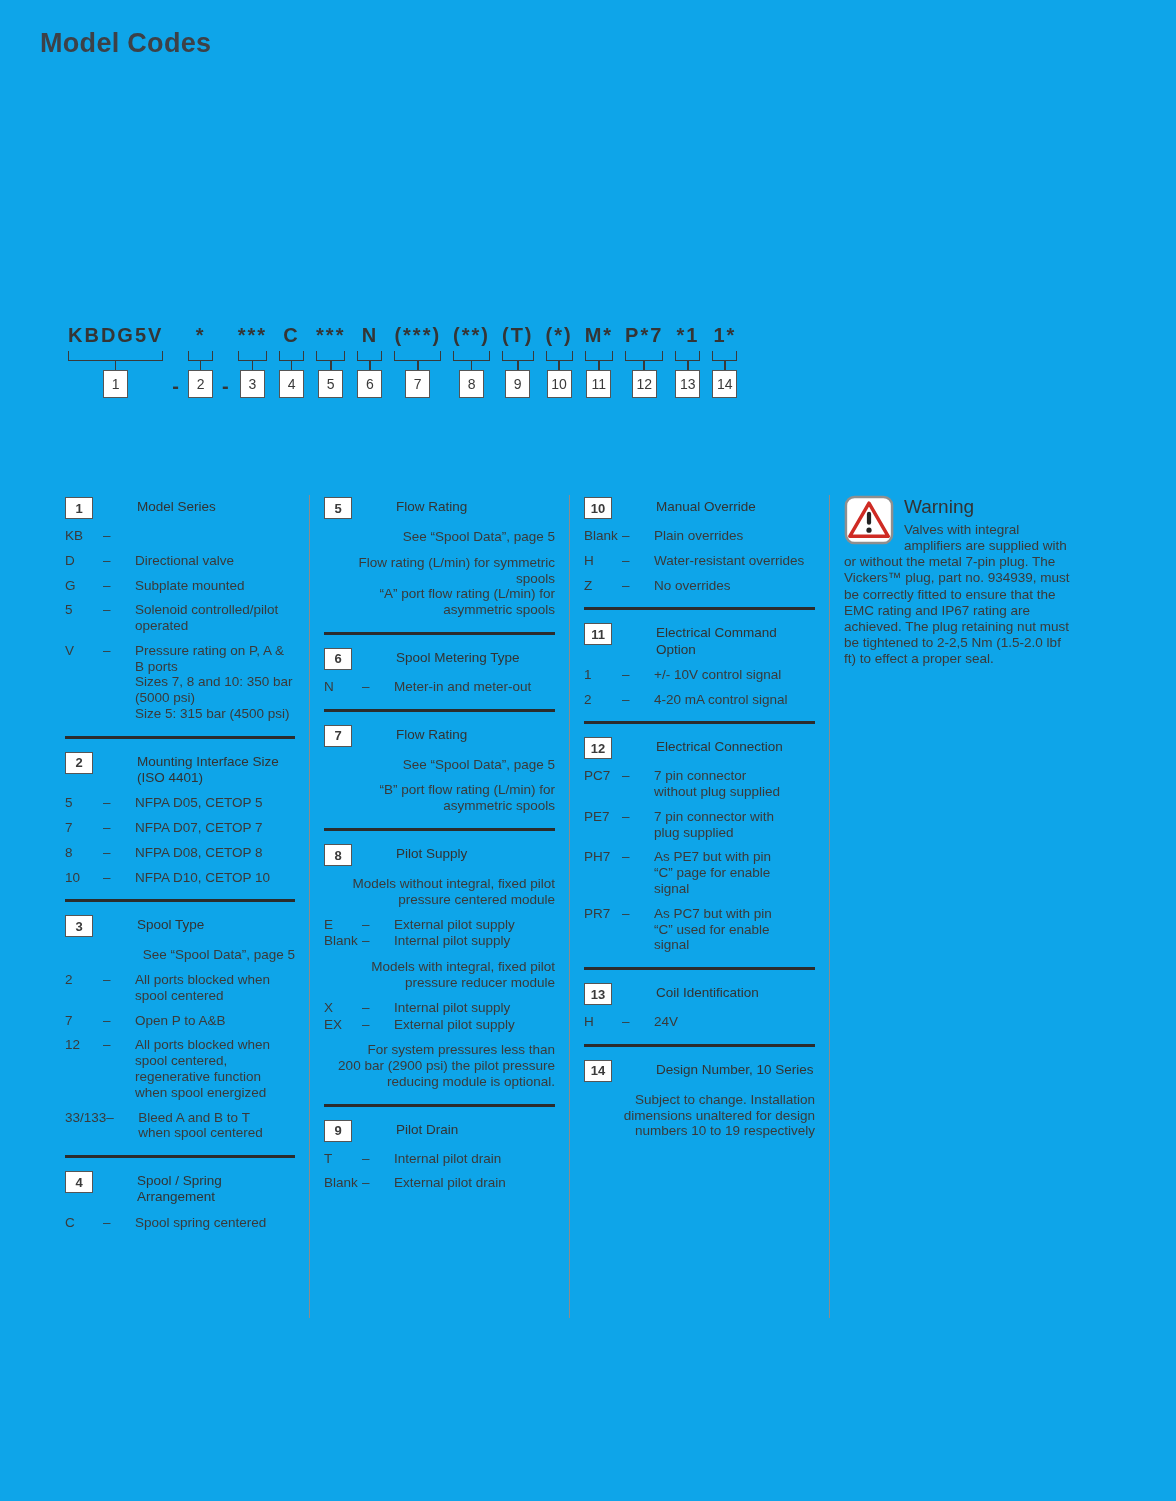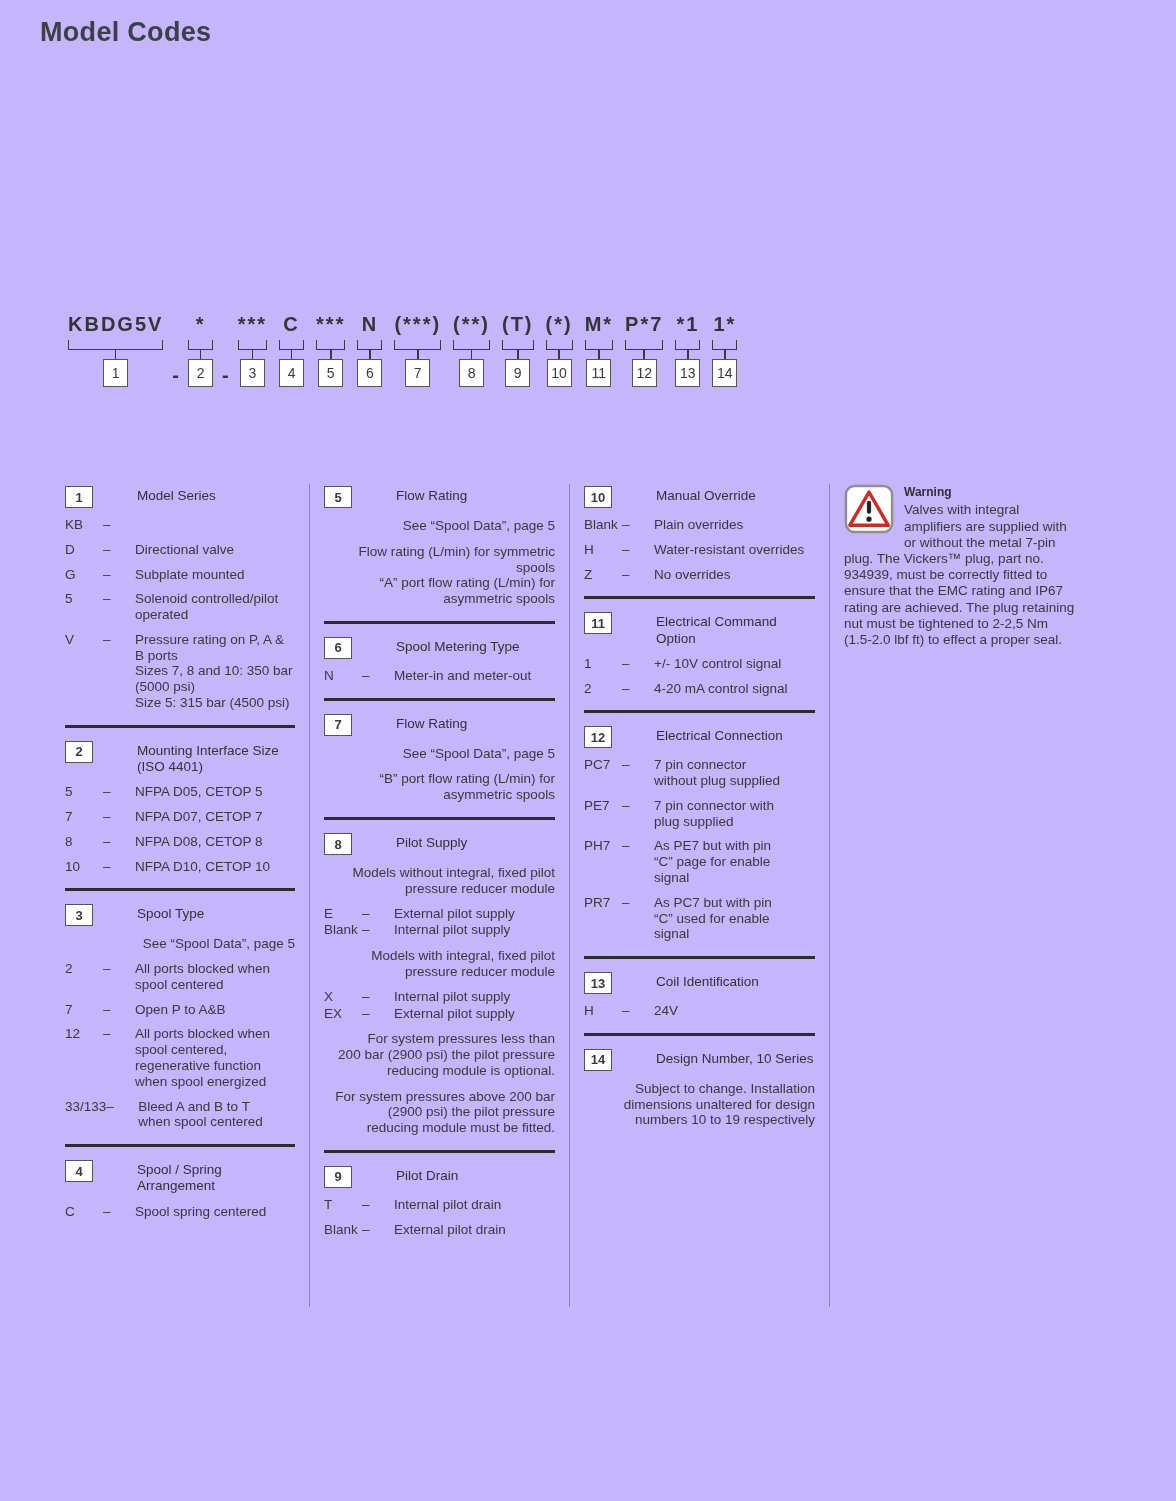--- a/index.html
+++ b/index.html
@@ -1,17 +1,17 @@
 <!DOCTYPE html>
 <html><head>
 <meta charset="utf-8">
 <style>
   html,body{margin:0;padding:0;background:#ffffff;}
   body{font-family:"Liberation Sans","DejaVu Sans",sans-serif;color:#3a3a3a;}
-  .page{width:1176px;height:1501px;box-sizing:border-box;padding:17px 0 0 40px;position:relative;overflow:hidden;background:#c4b5fd;}
+  .page{width:1176px;height:1501px;box-sizing:border-box;padding:28px 0 0 40px;position:relative;overflow:hidden;background:#0ea5e9;}
 
   
   .page-title{margin:0;font-size:27px;font-weight:600;color:#3d4147;letter-spacing:.3px;}
 
   
   .code-row{display:flex;align-items:flex-end;margin:264px 0 0 28px;gap:12px;}
   .code-seg{display:flex;flex-direction:column;align-items:center;}
   .seg-label{font-size:20px;font-weight:bold;letter-spacing:2px;height:24px;line-height:24px;white-space:nowrap;color:#353535;}
   .seg-bracket{align-self:stretch;min-width:22px;height:9px;margin-top:4px;
     border-left:1.6px solid #3a3a3a;border-right:1.6px solid #3a3a3a;border-bottom:1.6px solid #3a3a3a;}
@@ -36,21 +36,21 @@
   .row-dash{flex:0 0 auto;min-width:32px;}
   .row-desc{flex:1 1 auto;white-space:pre-line;}
 
   .para{margin:10px 0 0;font-size:13.5px;line-height:1.17;white-space:pre-line;text-align:right;}
 
   .rule{border:none;border-top:3px solid #2c2c2c;margin:14px 0 13px 0;height:0;}
 
   
   .col-warn{font-size:13.5px;line-height:1.2;}
   .warn-icon{float:left;margin:0 10px 4px 0;width:50px;height:50px;}
-  .warn-title{margin:1px 0 3px 0;font-size:12px;font-weight:bold;color:#333;}
+  .warn-title{margin:1px 0 3px 0;font-size:19px;font-weight:normal;color:#333;}
   .warn-text{margin:0;white-space:normal;}
 </style>
 </head>
 <body>
 
 <div class="page">
 
   <h1 class="page-title">Model Codes</h1>
 
   <div class="code-row" id="code-row">
@@ -274,21 +274,21 @@
         </div>
         <p class="para">See “Spool Data”, page 5</p>
         <p class="para">“B” port flow rating (L/min) for
 asymmetric spools</p>
         <div class="rule"></div>
         <div class="sec-head">
           <span class="numbox">8</span>
           <h3 class="sec-title">Pilot Supply</h3>
         </div>
         <p class="para">Models without integral, fixed pilot
-pressure reducer module</p>
+pressure centered module</p>
         <div class="row">
           <span class="row-code">E</span>
           <span class="row-dash">–</span>
           <span class="row-desc">External pilot supply</span>
         </div>
         <div class="row tight">
           <span class="row-code">Blank</span>
           <span class="row-dash">–</span>
           <span class="row-desc">Internal pilot supply</span>
         </div>
@@ -300,23 +300,20 @@
           <span class="row-desc">Internal pilot supply</span>
         </div>
         <div class="row tight">
           <span class="row-code">EX</span>
           <span class="row-dash">–</span>
           <span class="row-desc">External pilot supply</span>
         </div>
         <p class="para">For system pressures less than
 200 bar (2900 psi) the pilot pressure
 reducing module is optional.</p>
-        <p class="para">For system pressures above 200 bar
-(2900 psi) the pilot pressure
-reducing module must be fitted.</p>
         <div class="rule"></div>
         <div class="sec-head">
           <span class="numbox">9</span>
           <h3 class="sec-title">Pilot Drain</h3>
         </div>
         <div class="row">
           <span class="row-code">T</span>
           <span class="row-dash">–</span>
           <span class="row-desc">Internal pilot drain</span>
         </div>

